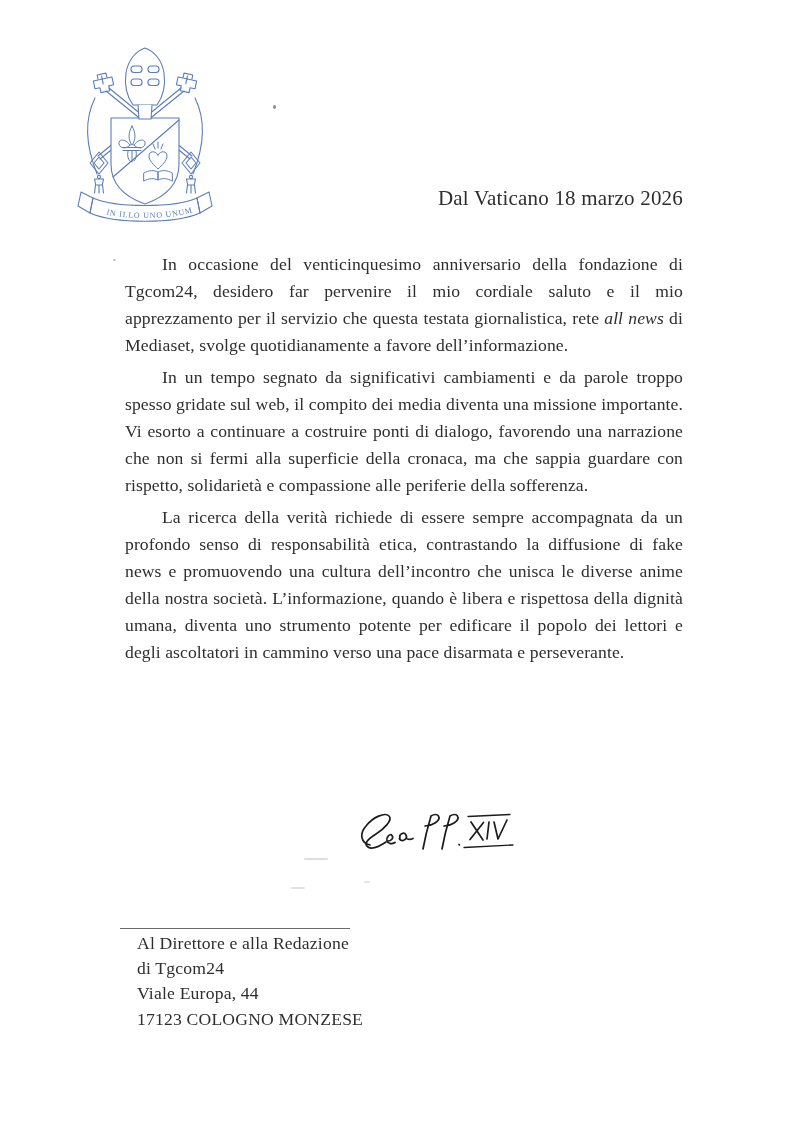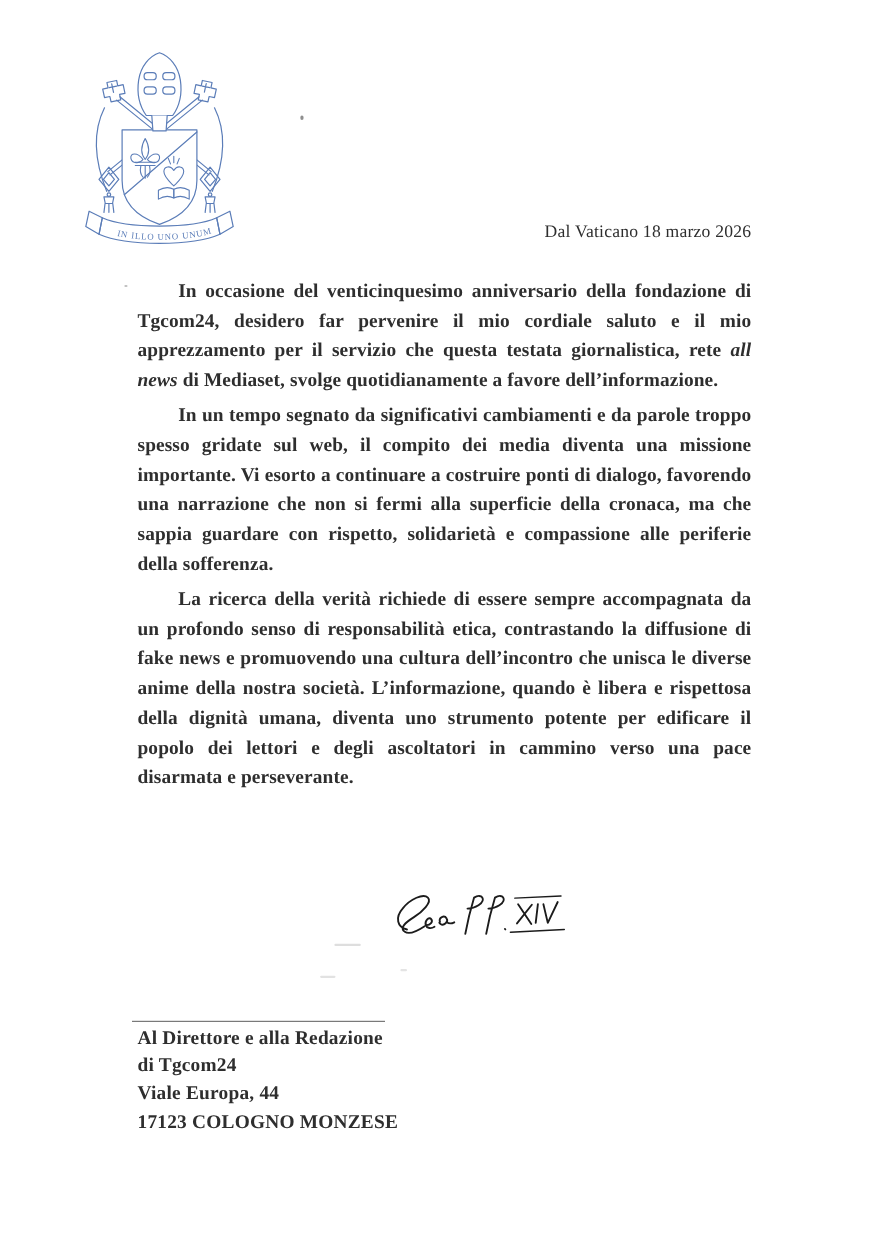--- a/index.html
+++ b/index.html
@@ -25,66 +25,64 @@
     position: absolute;
     left: 75px;
     top: 46px;
     width: 140px;
     height: 178px;
     color: var(--crest-blue);
   }
   .crest svg { width: 100%; height: 100%; display: block; }
   .dateline {
     position: absolute;
-    top: 202px;
+    top: 186px;
     right: 117px;
-    font-size: 16px;
+    font-size: 21px;
     letter-spacing: 0.2px;
     white-space: nowrap;
   }
   .letter-body {
     position: absolute;
     left: 125px;
     top: 251px;
     width: 558px;
     font-size: 17.6px;
     line-height: 26.9px;
     text-align: justify;
     letter-spacing: 0.1px;
   }
   .letter-body p {
     margin: 0 0 5.5px 0;
     text-indent: 37px;
-    font-weight: bold;
   }
   .letter-body i { font-style: italic; }
   .signature {
     position: absolute;
     left: 356px;
     top: 804px;
     width: 168px;
     height: 54px;
     color: var(--signature-ink);
   }
   .signature svg { width: 100%; height: 100%; display: block; }
   .recipient-rule {
     position: absolute;
     left: 120px;
     top: 928px;
     width: 230px;
     border-top: 1.6px solid var(--rule-gray);
   }
   .recipient {
     position: absolute;
-    left: 125px;
+    left: 137px;
     top: 931px;
     font-size: 17.6px;
     line-height: 25.2px;
     letter-spacing: 0.2px;
-    font-weight: bold;
   }
   .speck {
     position: absolute;
     background: #9a9a9a;
     border-radius: 50%;
     pointer-events: none;
   }
   .speck.s1 { left: 273px; top: 105px; width: 3px; height: 4px; background:#8f8f8f; }
   .speck.s2 { left: 113px; top: 259px; width: 3px; height: 2px; background:#bdbdbd; }
   .speck.s3 { left: 304px; top: 858px; width: 24px; height: 2px; background:#dedede; border-radius: 2px; }

